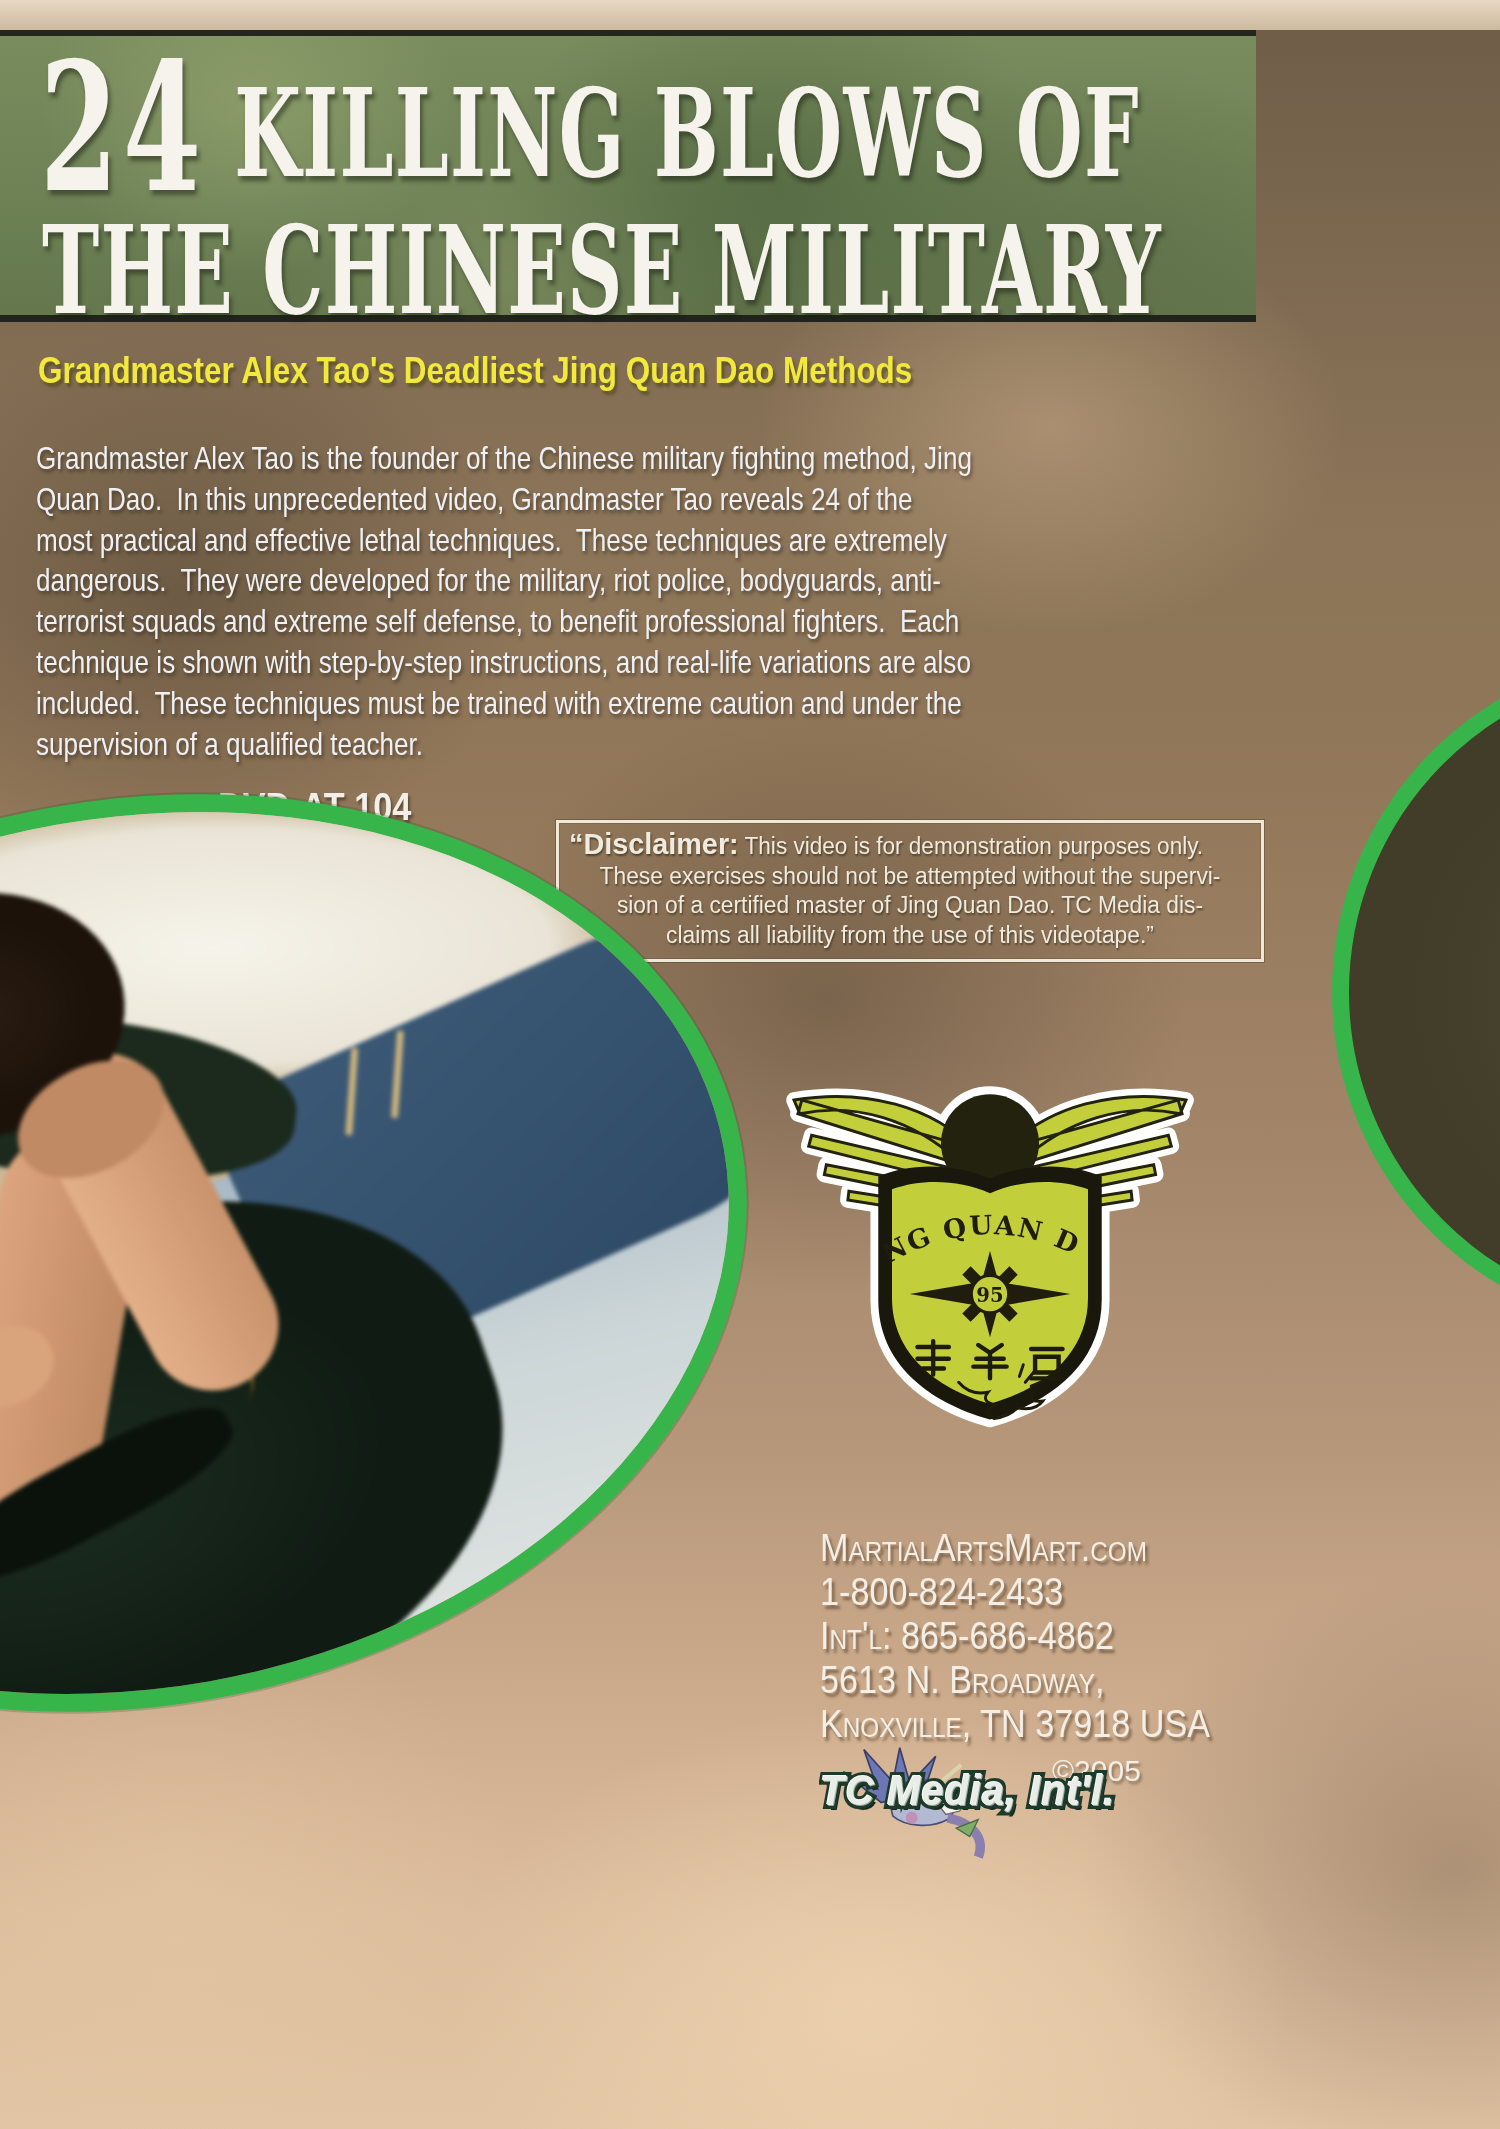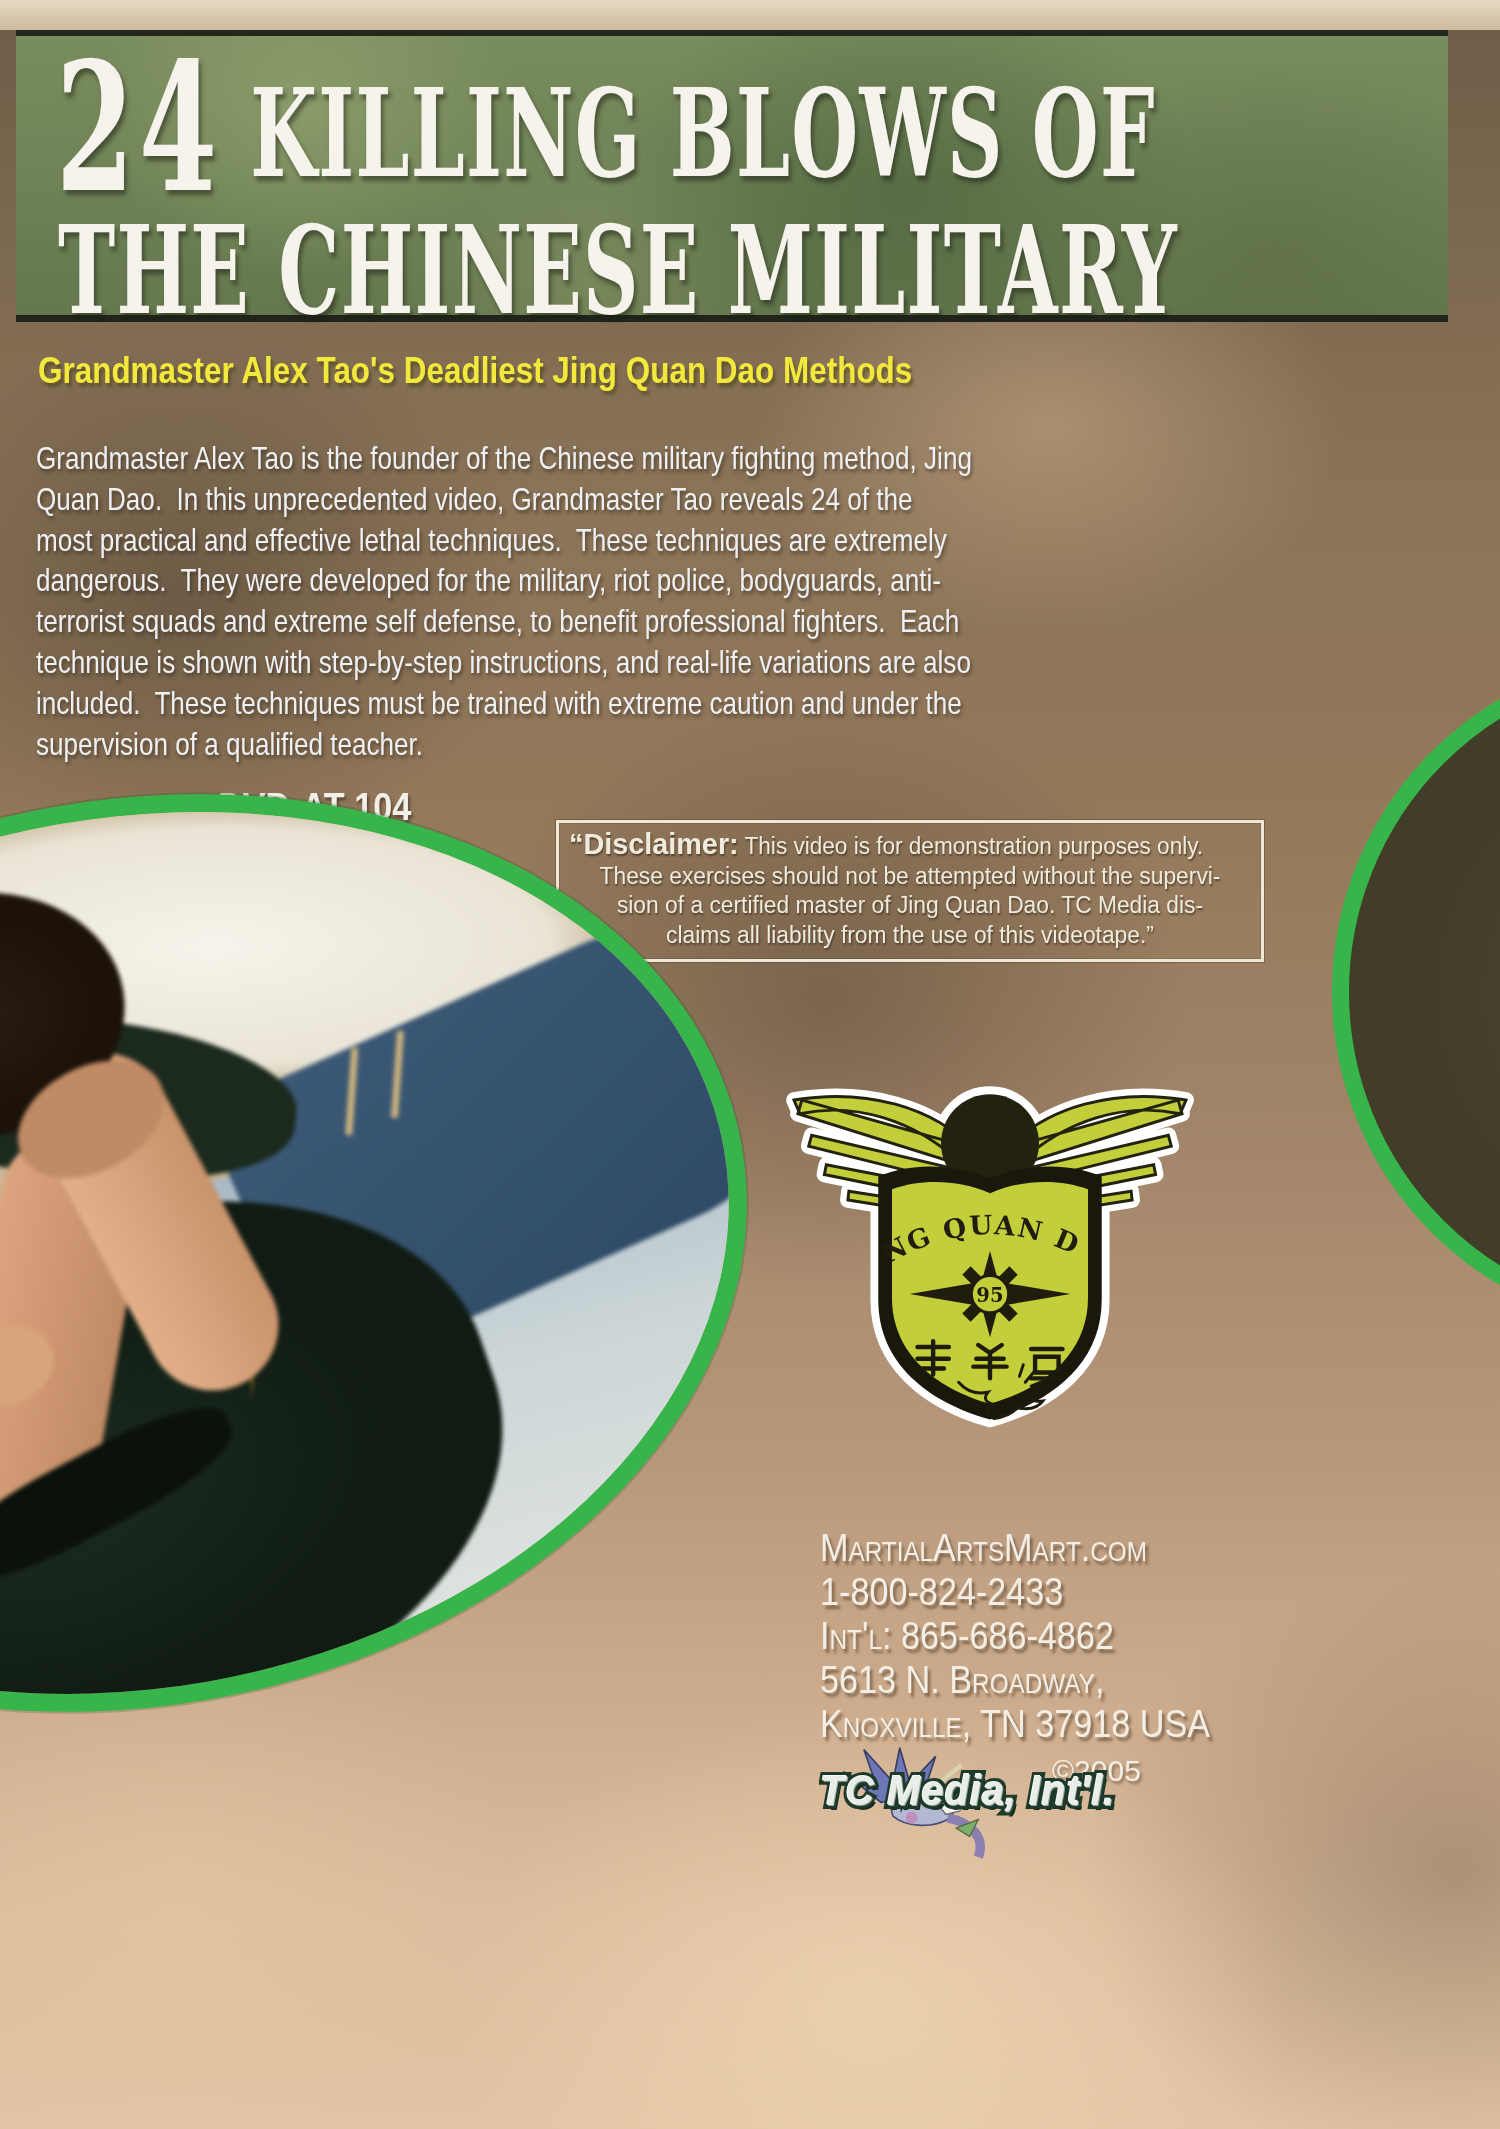--- a/index.html
+++ b/index.html
@@ -14,21 +14,21 @@
       radial-gradient(520px 420px at 55% 47%, rgba(60,48,36,.35), rgba(60,48,36,0) 70%),
       radial-gradient(600px 420px at 58% 94%, rgba(245,220,185,.55), rgba(245,220,185,0) 70%),
       radial-gradient(480px 380px at 12% 88%, rgba(235,205,170,.35), rgba(235,205,170,0) 70%),
       radial-gradient(520px 420px at 97% 88%, rgba(90,70,52,.35), rgba(90,70,52,0) 72%),
       linear-gradient(180deg,#6d5c47 0%,#7d6950 12%,#8b7458 24%,#93785a 38%,
                       #a3866a 54%,#b7977a 68%,#cdac8d 80%,#dcbd9d 90%,#e2c5a4 100%);}
 
   
   .top-strip{position:absolute;left:0;top:0;width:1500px;height:30px;
     background:linear-gradient(180deg,#e6d9c2,#cdbaa0);}
-  .title-band{position:absolute;left:16px;top:30px;width:1432px;height:292px;
+  .title-band{position:absolute;left:0;top:30px;width:1256px;height:292px;
     border-top:6px solid #23261c;border-bottom:7px solid #20241b;box-sizing:border-box;
     background:
       radial-gradient(300px 240px at 20% 25%, rgba(160,175,120,.5), rgba(160,175,120,0) 70%),
       radial-gradient(420px 300px at 62% 55%, rgba(70,90,55,.55), rgba(70,90,55,0) 70%),
       radial-gradient(360px 280px at 88% 80%, rgba(92,108,70,.6), rgba(92,108,70,0) 72%),
       radial-gradient(300px 220px at 40% 90%, rgba(138,152,104,.45), rgba(138,152,104,0) 70%),
       linear-gradient(180deg,#798c5d,#6e8256 55%,#64774d);}
   .title-line{position:absolute;white-space:nowrap;color:#f5f3ec;
     font-family:"DejaVu Serif",serif;font-weight:bold;
     transform:scaleX(.63);transform-origin:left top;letter-spacing:2px;

